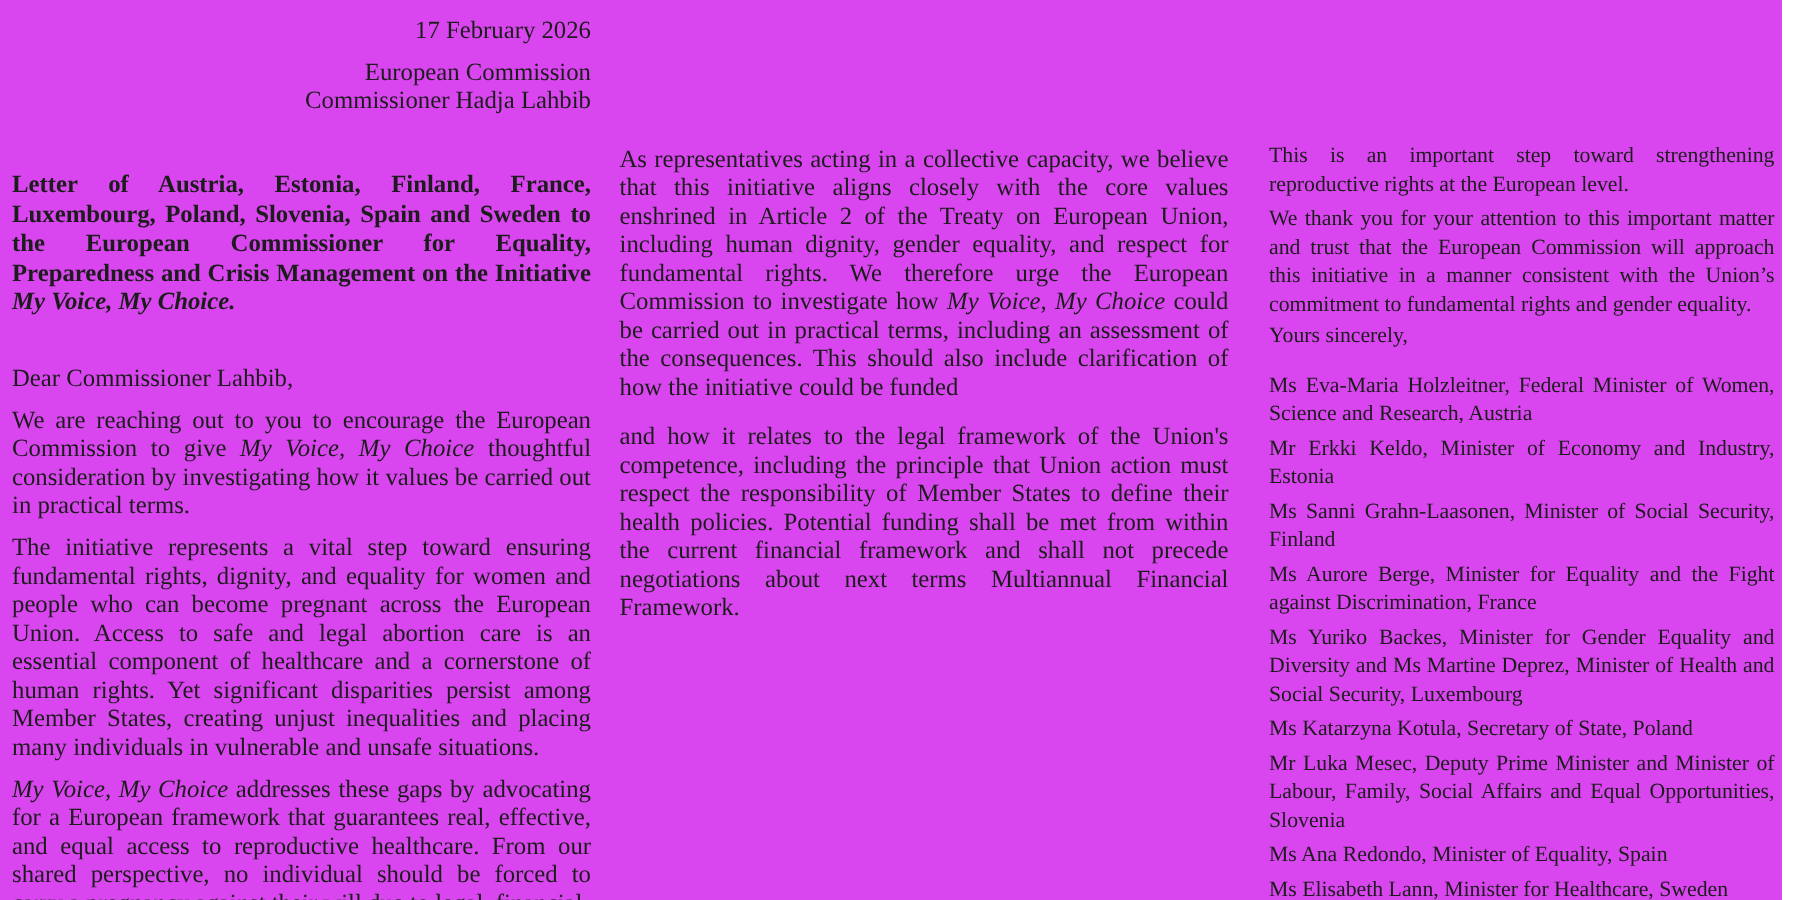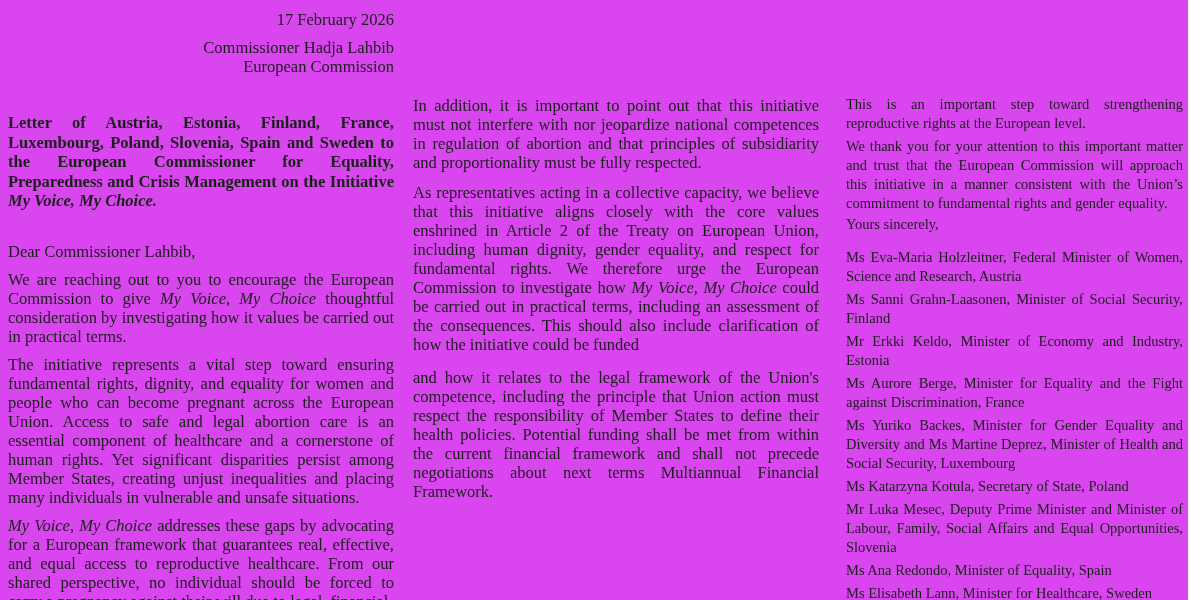--- a/index.html
+++ b/index.html
@@ -54,55 +54,54 @@
   }
 </style>
 </head>
 <body>
 
 <div class="page">
 
   <div class="col col-left">
     <div class="header-block">
       <p class="header-date">17 February 2026</p>
+      <p>European Commission</p>
       <p>Commissioner Hadja Lahbib</p>
-      <p>European Commission</p>
     </div>
 
     <p class="title"><span>Letter of Austria, Estonia, Finland, France, Luxembourg, Poland, Slovenia, Spain and Sweden to the European Commissioner for Equality, Preparedness and Crisis Management on the Initiative </span><i>My Voice, My Choice.</i></p>
 
     <p class="salutation">Dear Commissioner Lahbib,</p>
 
     <p class="para"><span>We are reaching out to you to encourage the European Commission to give </span><i>My Voice, My Choice</i><span> thoughtful consideration by investigating how it values be carried out in practical terms.</span></p>
 
     <p class="para">The initiative represents a vital step toward ensuring fundamental rights, dignity, and equality for women and people who can become pregnant across the European Union. Access to safe and legal abortion care is an essential component of healthcare and a cornerstone of human rights. Yet significant disparities persist among Member States, creating unjust inequalities and placing many individuals in vulnerable and unsafe situations.</p>
 
     <p class="para"><i>My Voice, My Choice</i><span> addresses these gaps by advocating for a European framework that guarantees real, effective, and equal access to reproductive healthcare. From our shared perspective, no individual should be forced to carry a pregnancy against their will due to legal, financial,</span></p>
   </div>
 
   <div class="col col-center">
 
-    <p class="para">In addition, it is important to point out that this initiative must not interfere with nor jeopardize national competences in regulation of abortion and that principles of subsidiarity and proportionality must be fully respected.</p>
 
     <p class="para"><span>As representatives acting in a collective capacity, we believe that this initiative aligns closely with the core values enshrined in Article 2 of the Treaty on European Union, including human dignity, gender equality, and respect for fundamental rights. We therefore urge the European Commission to investigate how </span><i>My Voice, My Choice</i><span> could be carried out in practical terms, including an assessment of the consequences. This should also include clarification of how the initiative could be funded</span></p>
 
     <p class="para para-last">and how it relates to the legal framework of the Union's competence, including the principle that Union action must respect the responsibility of Member States to define their health policies. Potential funding shall be met from within the current financial framework and shall not precede negotiations about next terms Multiannual Financial Framework.</p>
   </div>
 
   <div class="col col-right">
     <p class="para">This is an important step toward strengthening reproductive rights at the European level.</p>
 
     <p class="para para-thanks">We thank you for your attention to this important matter and trust that the European Commission will approach this initiative in a manner consistent with the Union’s commitment to fundamental rights and gender equality.</p>
 
     <p class="signoff">Yours sincerely,</p>
 
     <div class="signatories">
       <p class="signatory">Ms Eva-Maria Holzleitner, Federal Minister of Women, Science and Research, Austria</p>
+      <p class="signatory">Mr Erkki Keldo, Minister of Economy and Industry, Estonia</p>
       <p class="signatory">Ms Sanni Grahn-Laasonen, Minister of Social Security, Finland</p>
-      <p class="signatory">Mr Erkki Keldo, Minister of Economy and Industry, Estonia</p>
       <p class="signatory">Ms Aurore Berge, Minister for Equality and the Fight against Discrimination, France</p>
       <p class="signatory">Ms Yuriko Backes, Minister for Gender Equality and Diversity and Ms Martine Deprez, Minister of Health and Social Security, Luxembourg</p>
       <p class="signatory">Ms Katarzyna Kotula, Secretary of State, Poland</p>
       <p class="signatory">Mr Luka Mesec, Deputy Prime Minister and Minister of Labour, Family, Social Affairs and Equal Opportunities, Slovenia</p>
       <p class="signatory">Ms Ana Redondo, Minister of Equality, Spain</p>
       <p class="signatory">Ms Elisabeth Lann, Minister for Healthcare, Sweden</p>
     </div>
   </div>
 
 </div>

